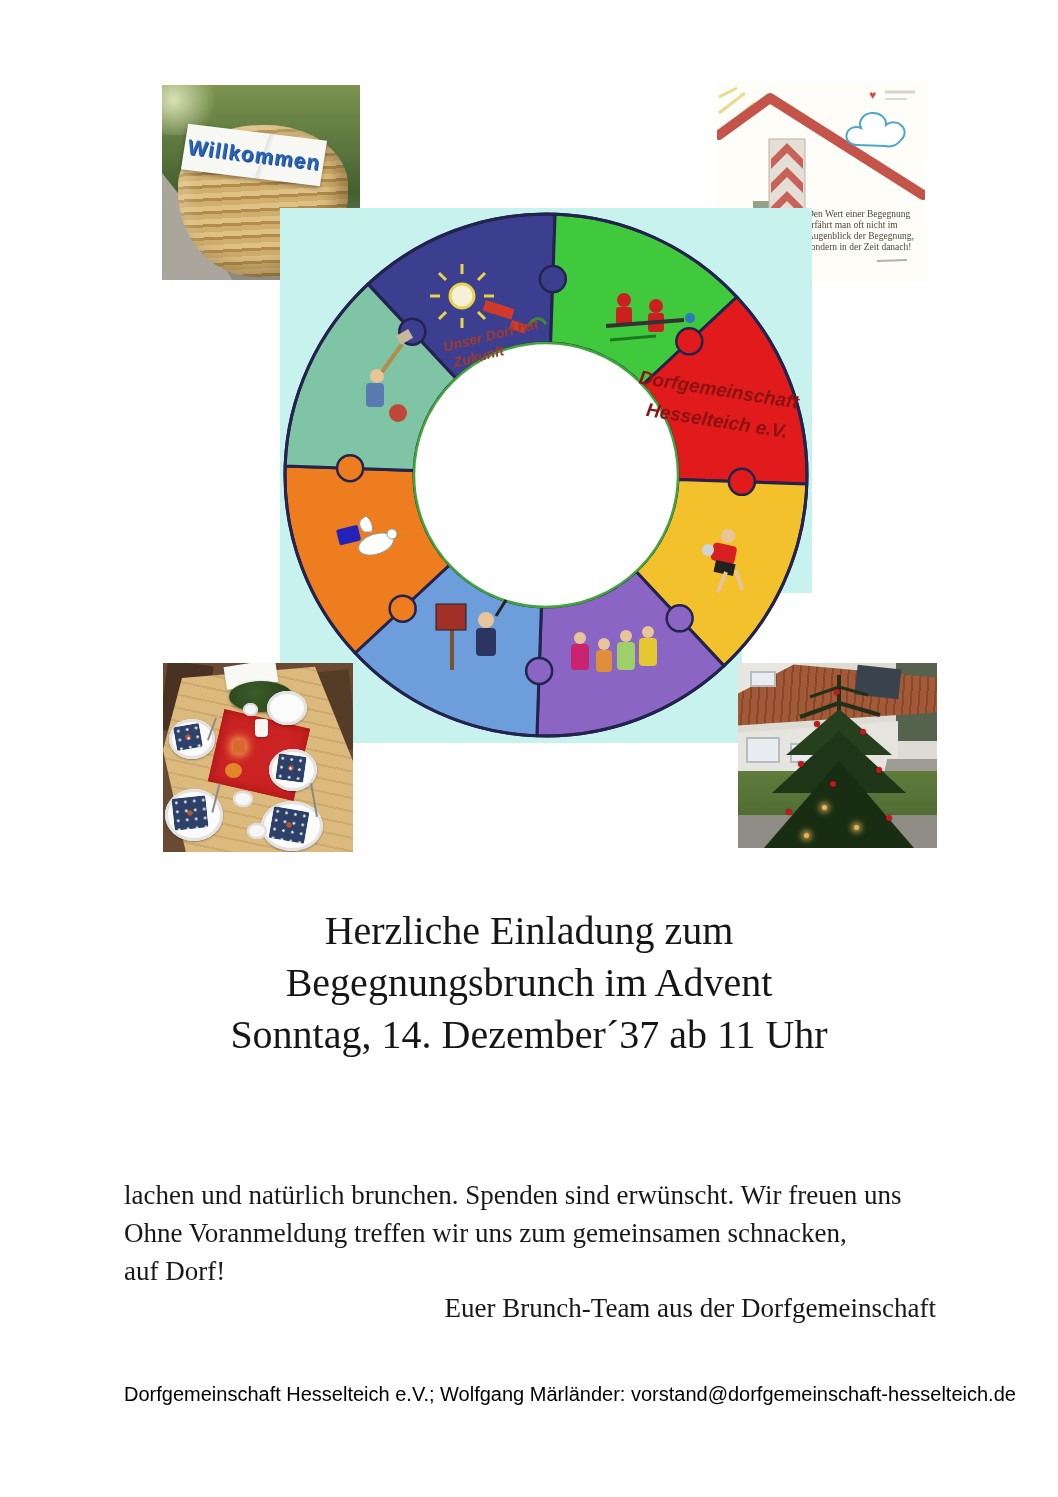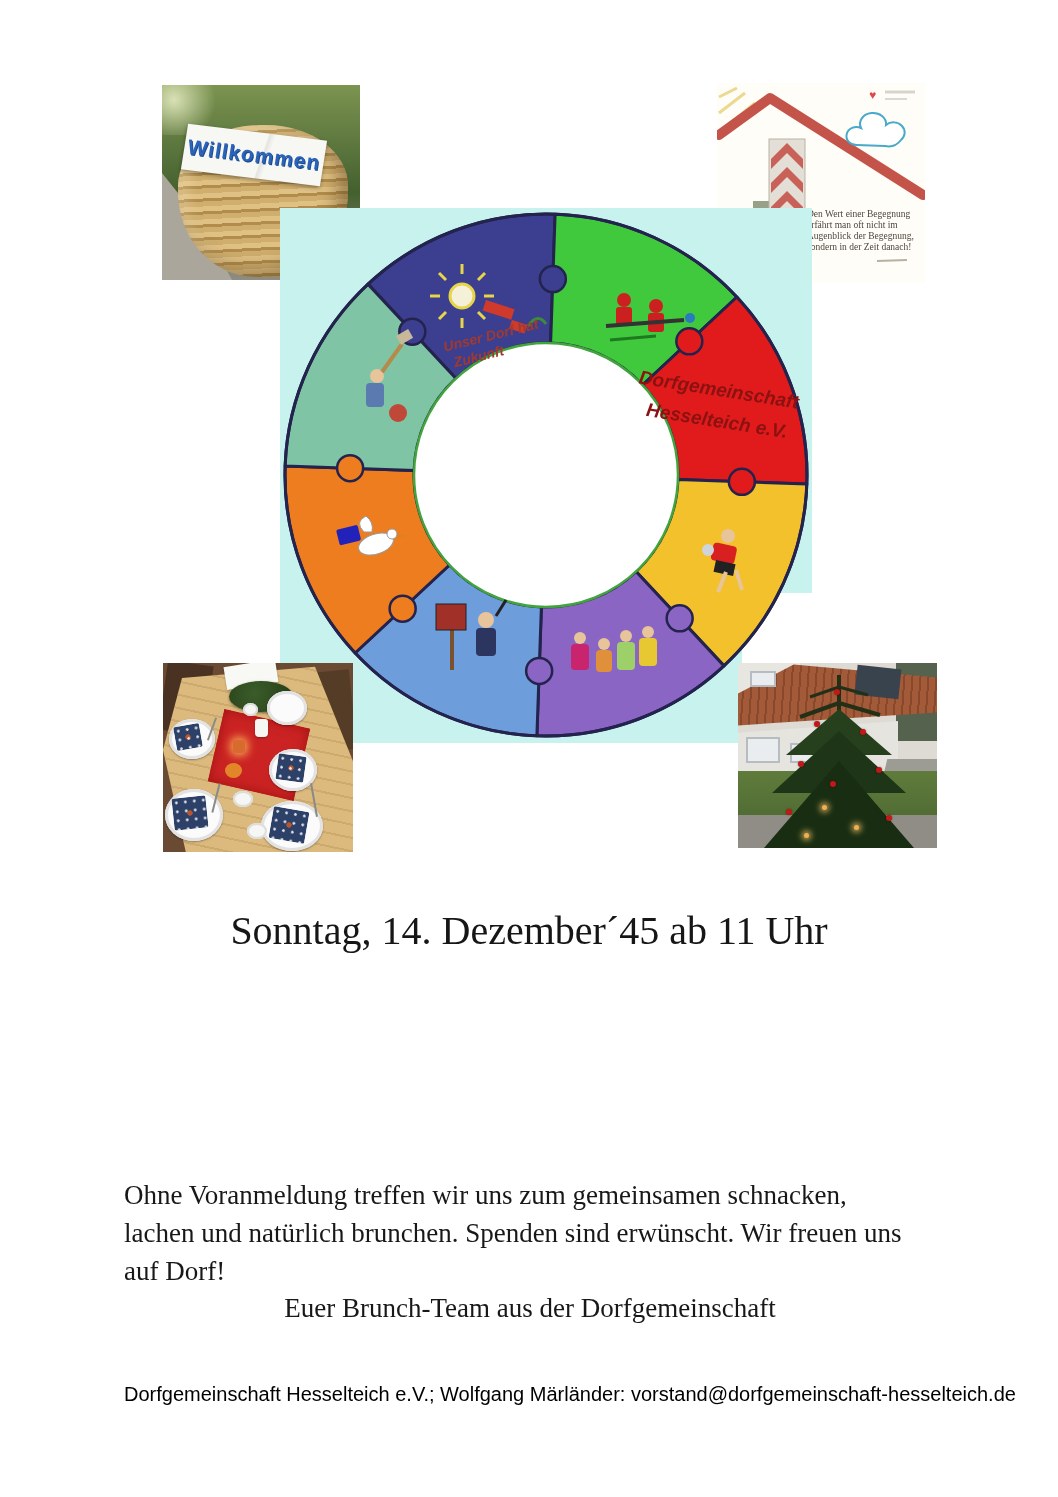--- a/index.html
+++ b/index.html
@@ -75,21 +75,21 @@
   .tr-path{left:128px;top:96px;width:71px;height:89px;background:#9c9c94;clip-path:polygon(30% 0,100% 0,100% 100%,0 100%);}
   .tr-ground{left:0;top:152px;width:199px;height:33px;background:#8f8d85;}
   .tree{left:26px;top:6px;width:150px;height:179px;}
   .bauble{position:absolute;width:6px;height:6px;border-radius:50%;background:#c41818;box-shadow:0 0 2px rgba(0,0,0,.5);}
   .lightdot{position:absolute;width:5px;height:5px;border-radius:50%;background:#f0b050;box-shadow:0 0 6px 2px rgba(255,200,110,.9);}
 
   
   .heading{left:0;top:905px;width:1058px;text-align:center;font-size:40px;line-height:52px;color:#161616;}
   .bodytext{left:124px;top:1176px;width:860px;font-size:27px;line-height:38px;color:#181818;}
   .bodytext div{white-space:nowrap;}
-  .teamline{left:124px;top:1293px;width:812px;text-align:center;font-size:27px;color:#181818;}
+  .teamline{left:124px;top:1293px;width:812px;text-align:right;font-size:27px;color:#181818;}
   .footer{left:124px;top:1383px;width:900px;font-family:"Liberation Sans",sans-serif;
           font-size:20px;color:#000000;}
 </style>
 </head>
 <body>
 
 <div class="page">
 
   <div class="abs haybale">
     <div class="abs hb-light"></div>
@@ -287,26 +287,28 @@
       <div class="bauble" style="left:66px;top:112px;"></div>
       <div class="bauble" style="left:22px;top:140px;"></div>
       <div class="bauble" style="left:122px;top:146px;"></div>
       <div class="lightdot" style="left:58px;top:136px;"></div>
       <div class="lightdot" style="left:90px;top:156px;"></div>
       <div class="lightdot" style="left:40px;top:164px;"></div>
     </div>
   </div>
 
   <div class="abs heading">
-    <div>Sonntag, 14. Dezember´45 ab 11 Uhr</div>
+    <div>Herzliche Einladung zum</div>
+    <div>Begegnungsbrunch im Advent</div>
+    <div>Sonntag, 14. Dezember´37 ab 11 Uhr</div>
   </div>
 
   <div class="abs bodytext">
+    <div>lachen und natürlich brunchen. Spenden sind erwünscht. Wir freuen uns</div>
     <div>Ohne Voranmeldung treffen wir uns zum gemeinsamen schnacken,</div>
-    <div>lachen und natürlich brunchen. Spenden sind erwünscht. Wir freuen uns</div>
     <div>auf Dorf!</div>
   </div>
 
   <div class="abs teamline">Euer Brunch-Team aus der Dorfgemeinschaft</div>
 
   <div class="abs footer">Dorfgemeinschaft Hesselteich e.V.; Wolfgang Märländer: vorstand@dorfgemeinschaft-hesselteich.de</div>
 
 </div>
 
 </body></html>

